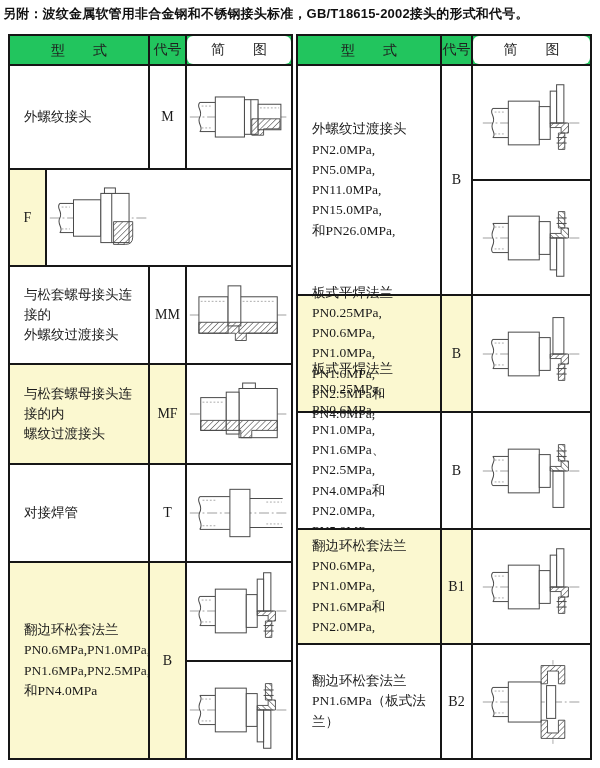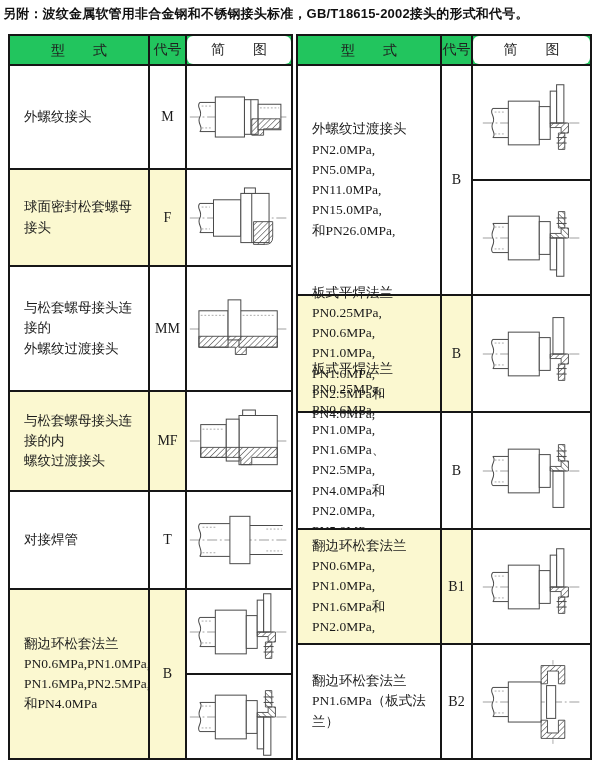--- a/index.html
+++ b/index.html
@@ -91,21 +91,20 @@
                 <line x1="69" y1="29" x2="69" y2="67" stroke="#4a4a4a" stroke-width="1.1"></line>
                 <rect x="77" y="34" width="25" height="28" fill="#fff" stroke="#4a4a4a" stroke-width="1.1"></rect>
                 <line x1="79" y1="38" x2="100" y2="38" stroke="#8a8a8a" stroke-width="0.8" stroke-dasharray="2 2"></line>
                 <path d="M70 50 H101 V61 H83 V68 H70 Z" fill="url(#h1)" stroke="#4a4a4a" stroke-width="1"></path>
               </svg>
             </div>
         </div>
       </div>
 
       <div class="row hl" style="height:97px">
-        <div class="c type">球面密封松套螺母接头</div>
         <div class="c code">F</div>
         <div class="c diag">
           <div class="dwrap">
               <svg viewBox="0 0 112 96" width="102" height="88">
                 <defs>
                   <pattern id="h2" width="4.5" height="4.5" patternUnits="userSpaceOnUse" patternTransform="rotate(45)">
                     <line x1="0" y1="0" x2="0" y2="4.5" stroke="#4a4a4a" stroke-width="1.3"></line>
                   </pattern>
                 </defs>
                 <line x1="2" y1="48" x2="110" y2="48" stroke="#8a8a8a" stroke-width="0.9" stroke-dasharray="11 3 2 3"></line>
@@ -117,21 +116,21 @@
                 <rect x="28" y="28" width="30" height="40" fill="#fff" stroke="#4a4a4a" stroke-width="1.1"></rect>
                 <rect x="58" y="21" width="31" height="54" fill="#fff" stroke="#4a4a4a" stroke-width="1.1"></rect>
                 <rect x="62" y="15" width="12" height="6" fill="#fff" stroke="#4a4a4a" stroke-width="1.1"></rect>
                 <line x1="70" y1="21" x2="70" y2="75" stroke="#4a4a4a" stroke-width="1.1"></line>
                 <path d="M72 52 H93 V69 Q93 77 85 77 H72 Z" fill="url(#h2)" stroke="#4a4a4a" stroke-width="1"></path>
               </svg>
             </div>
         </div>
       </div>
 
-      <div class="row" style="height:125px">
+      <div class="row" style="height:98px">
         <div class="c type">与松套螺母接头连接的
 外螺纹过渡接头</div>
         <div class="c code">MM</div>
         <div class="c diag">
           <div class="dwrap">
               <svg viewBox="0 0 112 96" width="102" height="88">
                 <defs>
                   <pattern id="h3" width="4.5" height="4.5" patternUnits="userSpaceOnUse" patternTransform="rotate(45)">
                     <line x1="0" y1="0" x2="0" y2="4.5" stroke="#4a4a4a" stroke-width="1.3"></line>
                   </pattern>

